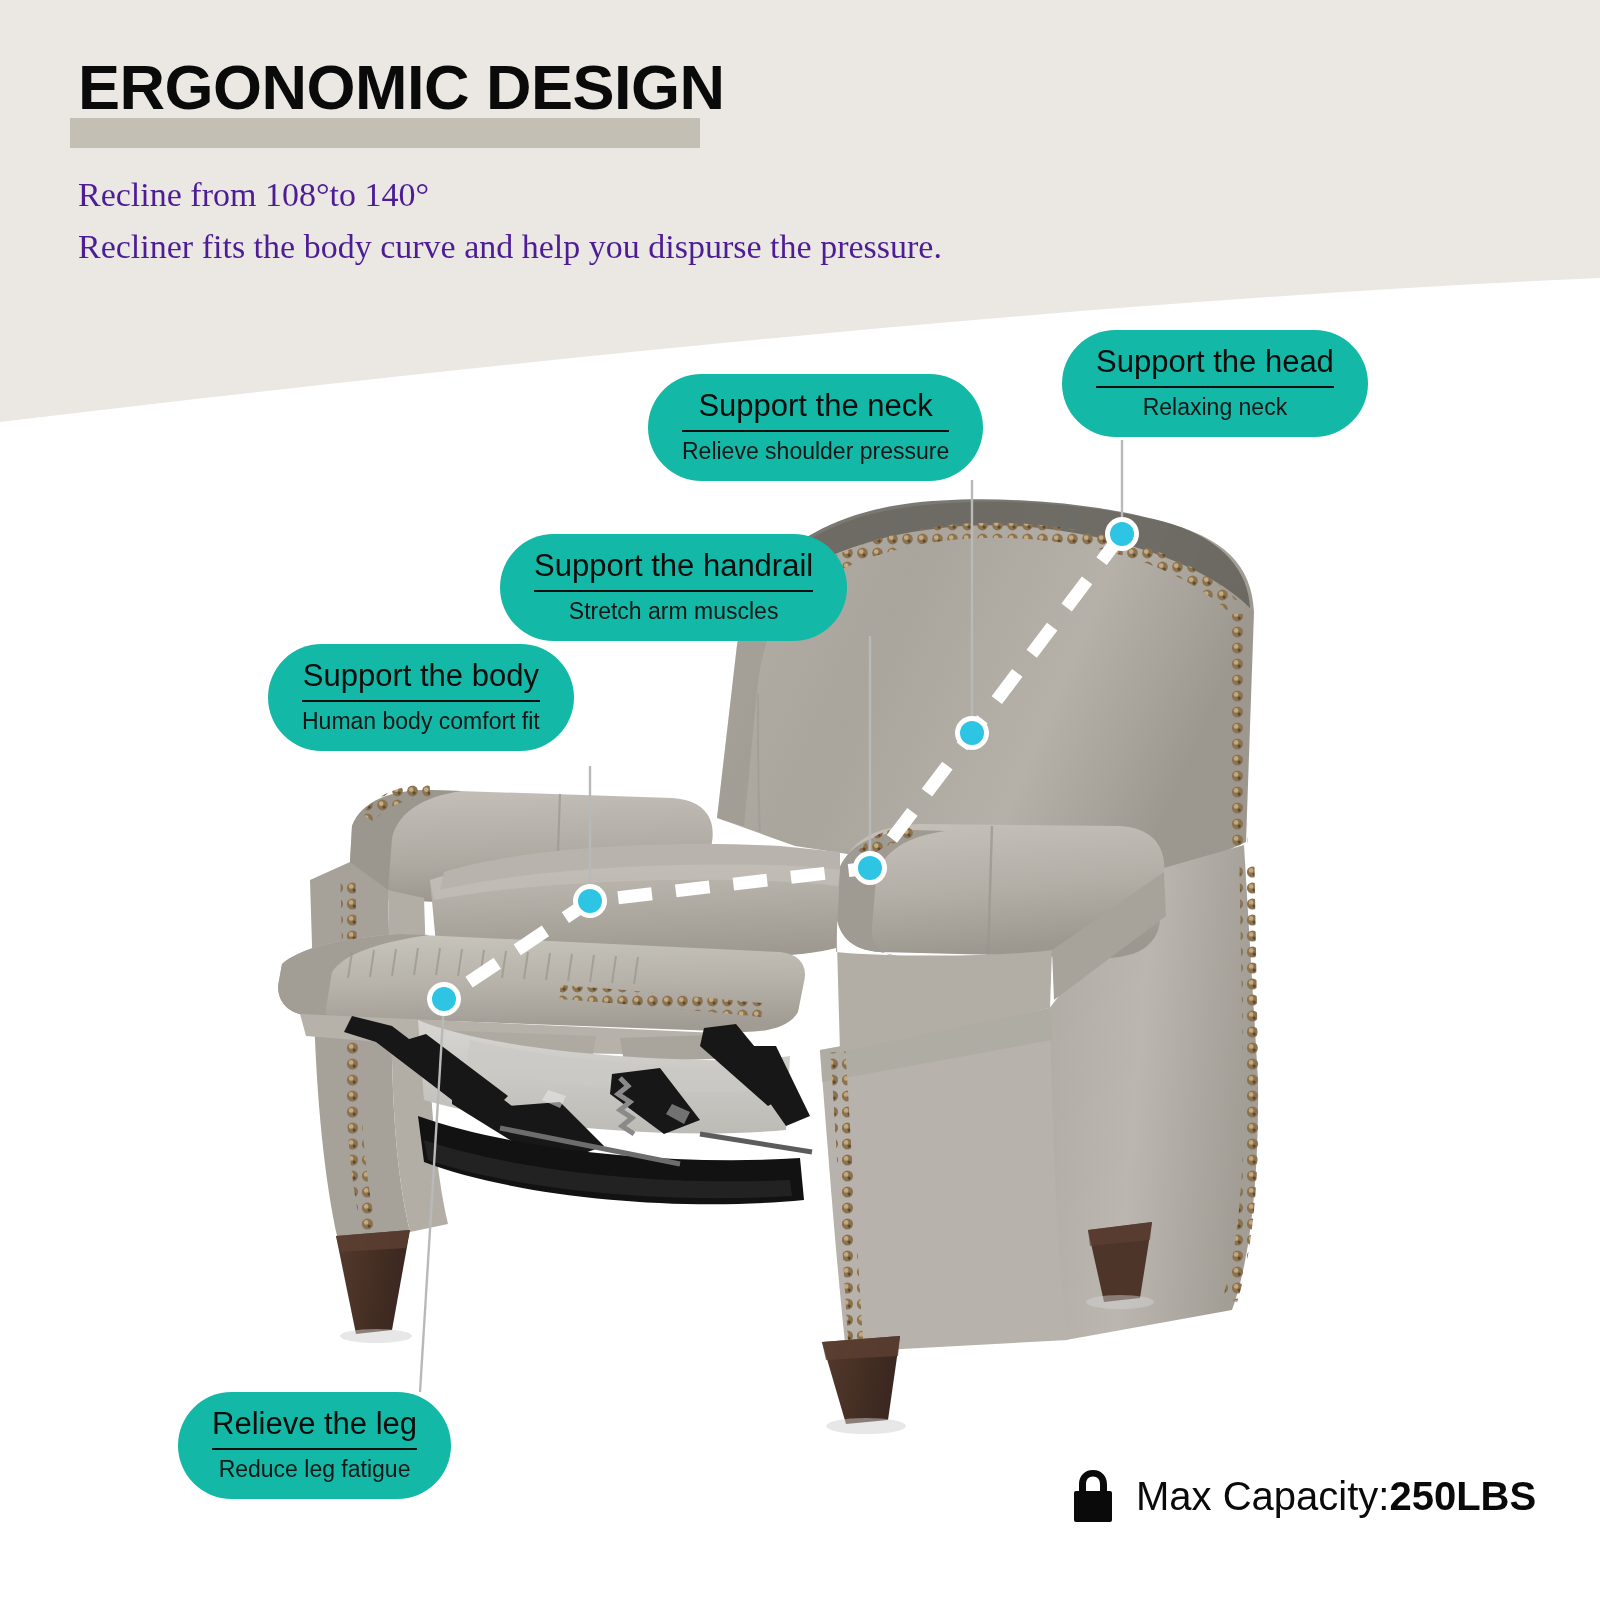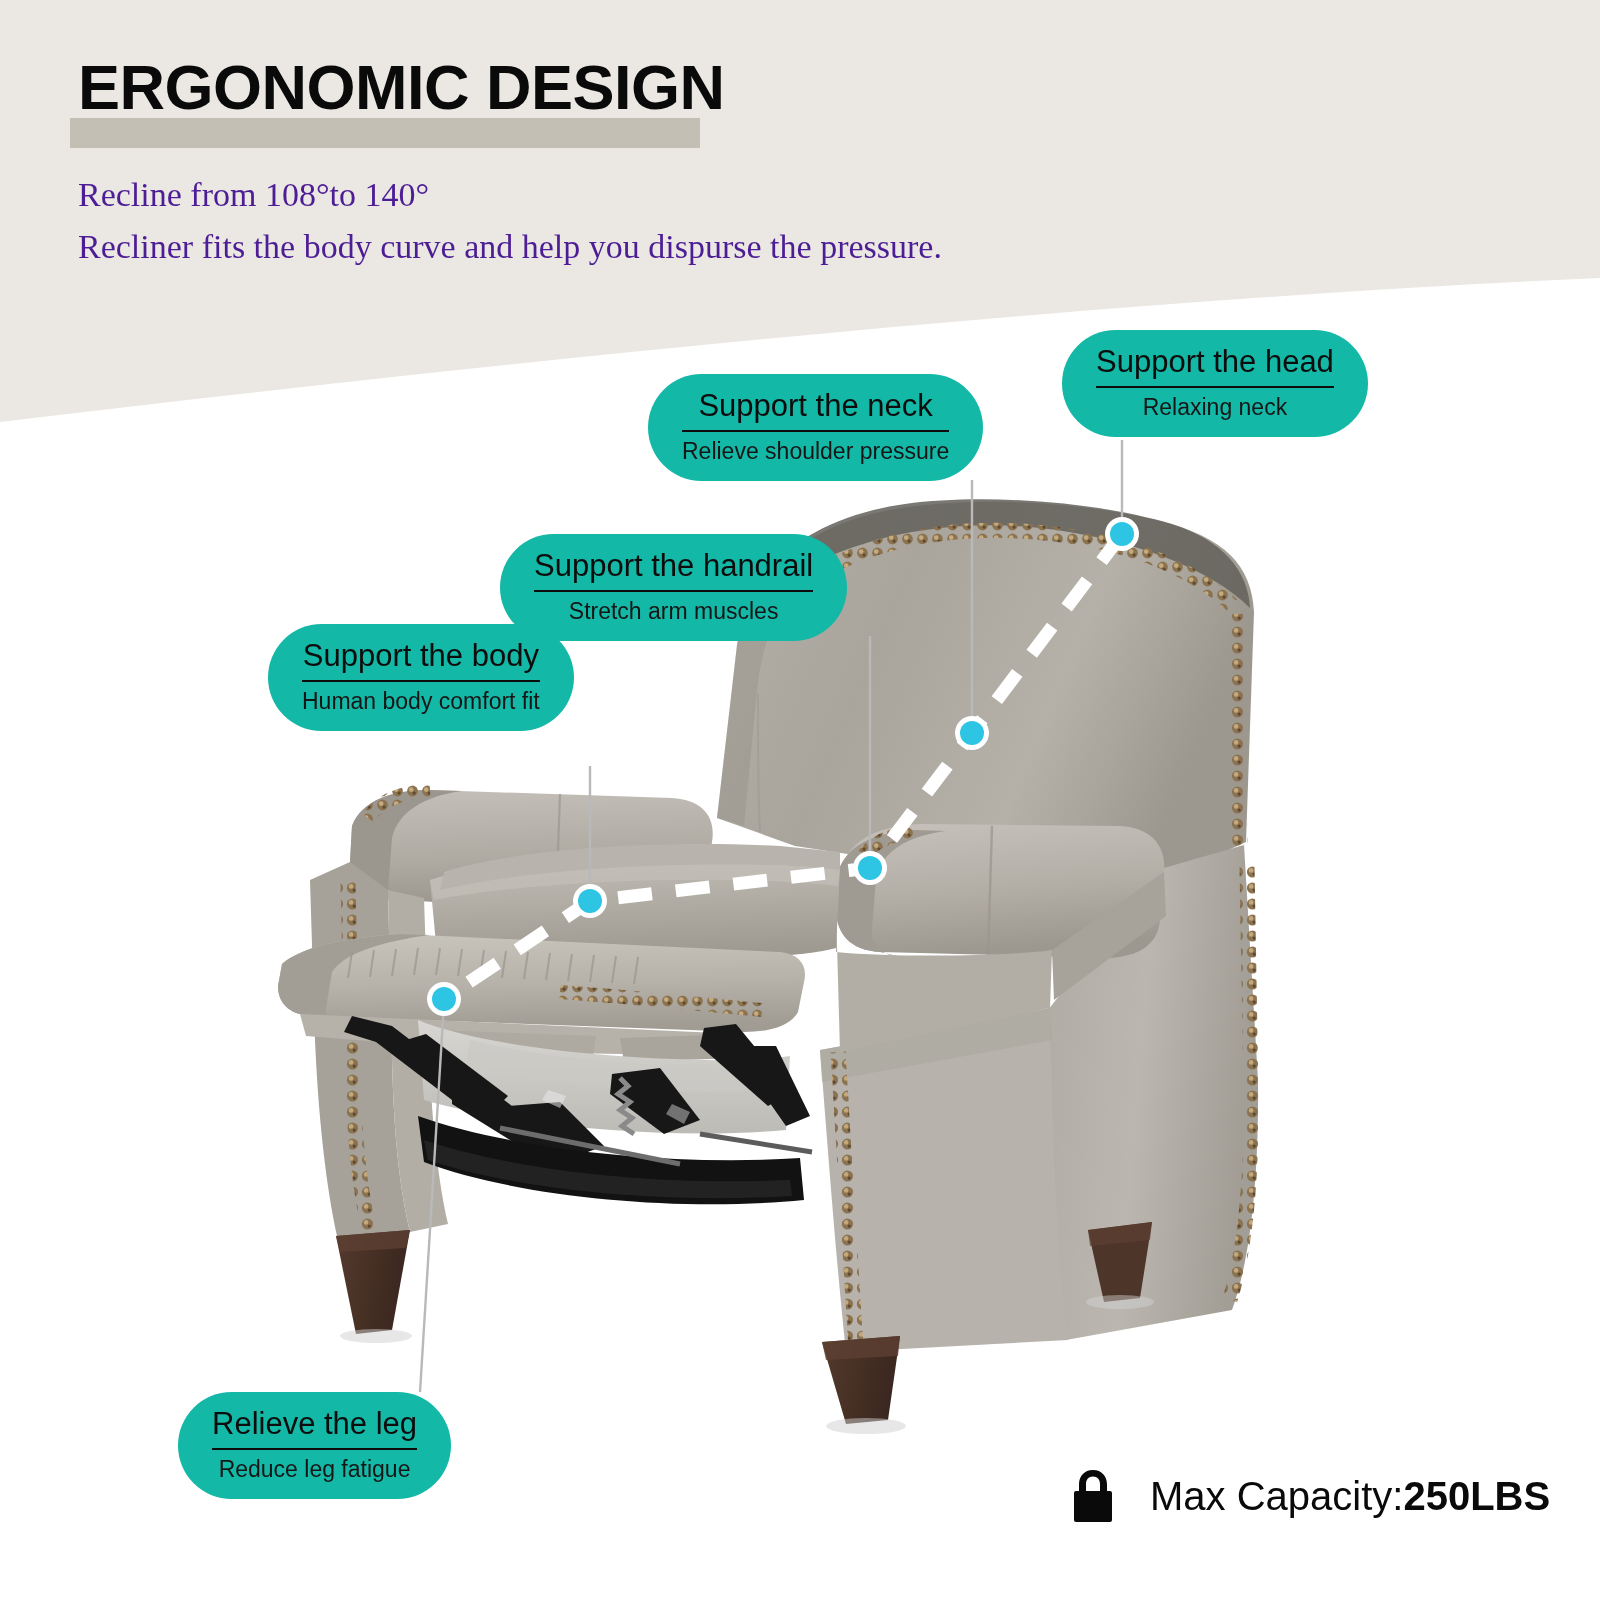--- a/index.html
+++ b/index.html
@@ -69,27 +69,27 @@
     height:2px;background:#0d0d0d;margin:5px auto 6px auto;width:100%;
   }
   .callout-sub{
     font-size:23px;color:#161616;white-space:nowrap;line-height:1.2;
     font-family:"Liberation Sans", sans-serif;
   }
 
   #callout-head{left:1062px;top:330px;}
   #callout-neck{left:648px;top:374px;}
   #callout-handrail{left:500px;top:534px;}
-  #callout-body{left:268px;top:624px;}
+  #callout-body{left:268px;top:644px;}
   #callout-leg{left:178px;top:1392px;}
 
   
   #capacity{
     position:absolute;left:1068px;top:1468px;z-index:7;
-    display:flex;align-items:center;gap:32px;
+    display:flex;align-items:center;gap:18px;
   }
   #lock-icon{width:50px;height:56px;flex:0 0 auto;}
   #capacity-text{
     font-size:40px;color:#0a0a0a;white-space:nowrap;
     font-family:"Liberation Sans", sans-serif;
   }
   #capacity-value{font-weight:bold;}
 </style>
 </head>
 <body>

